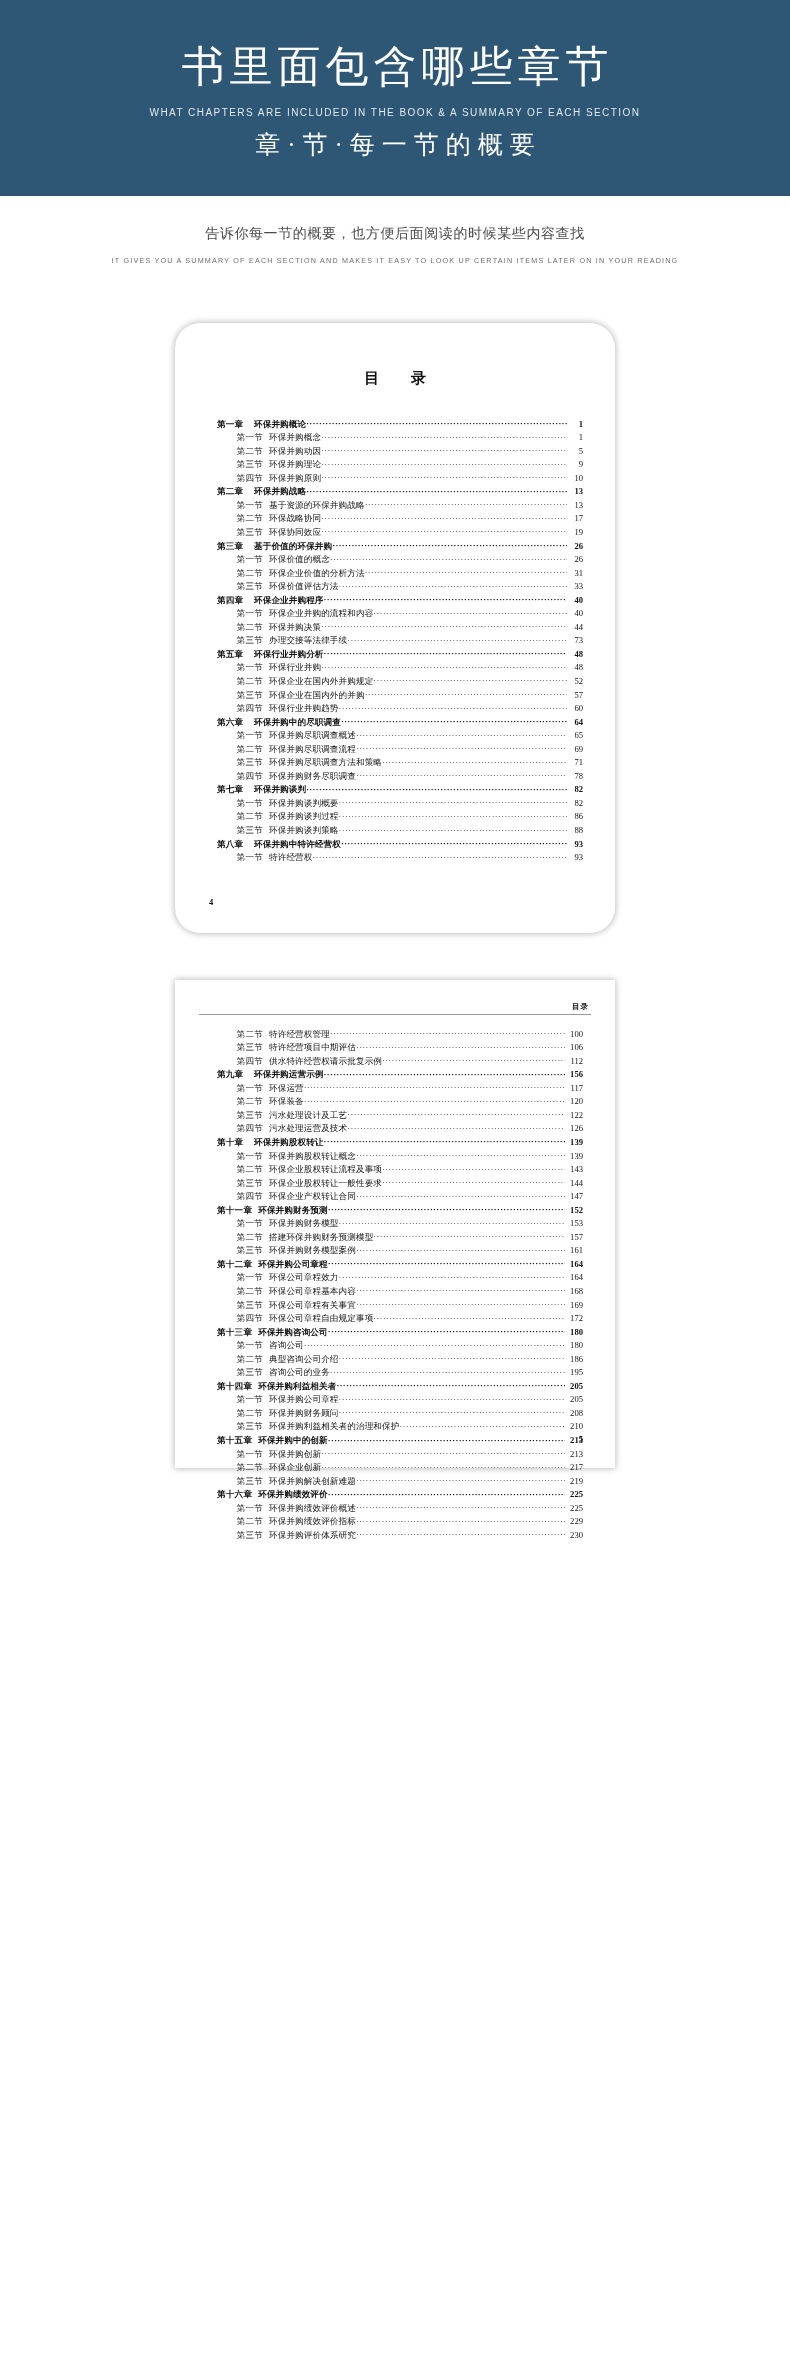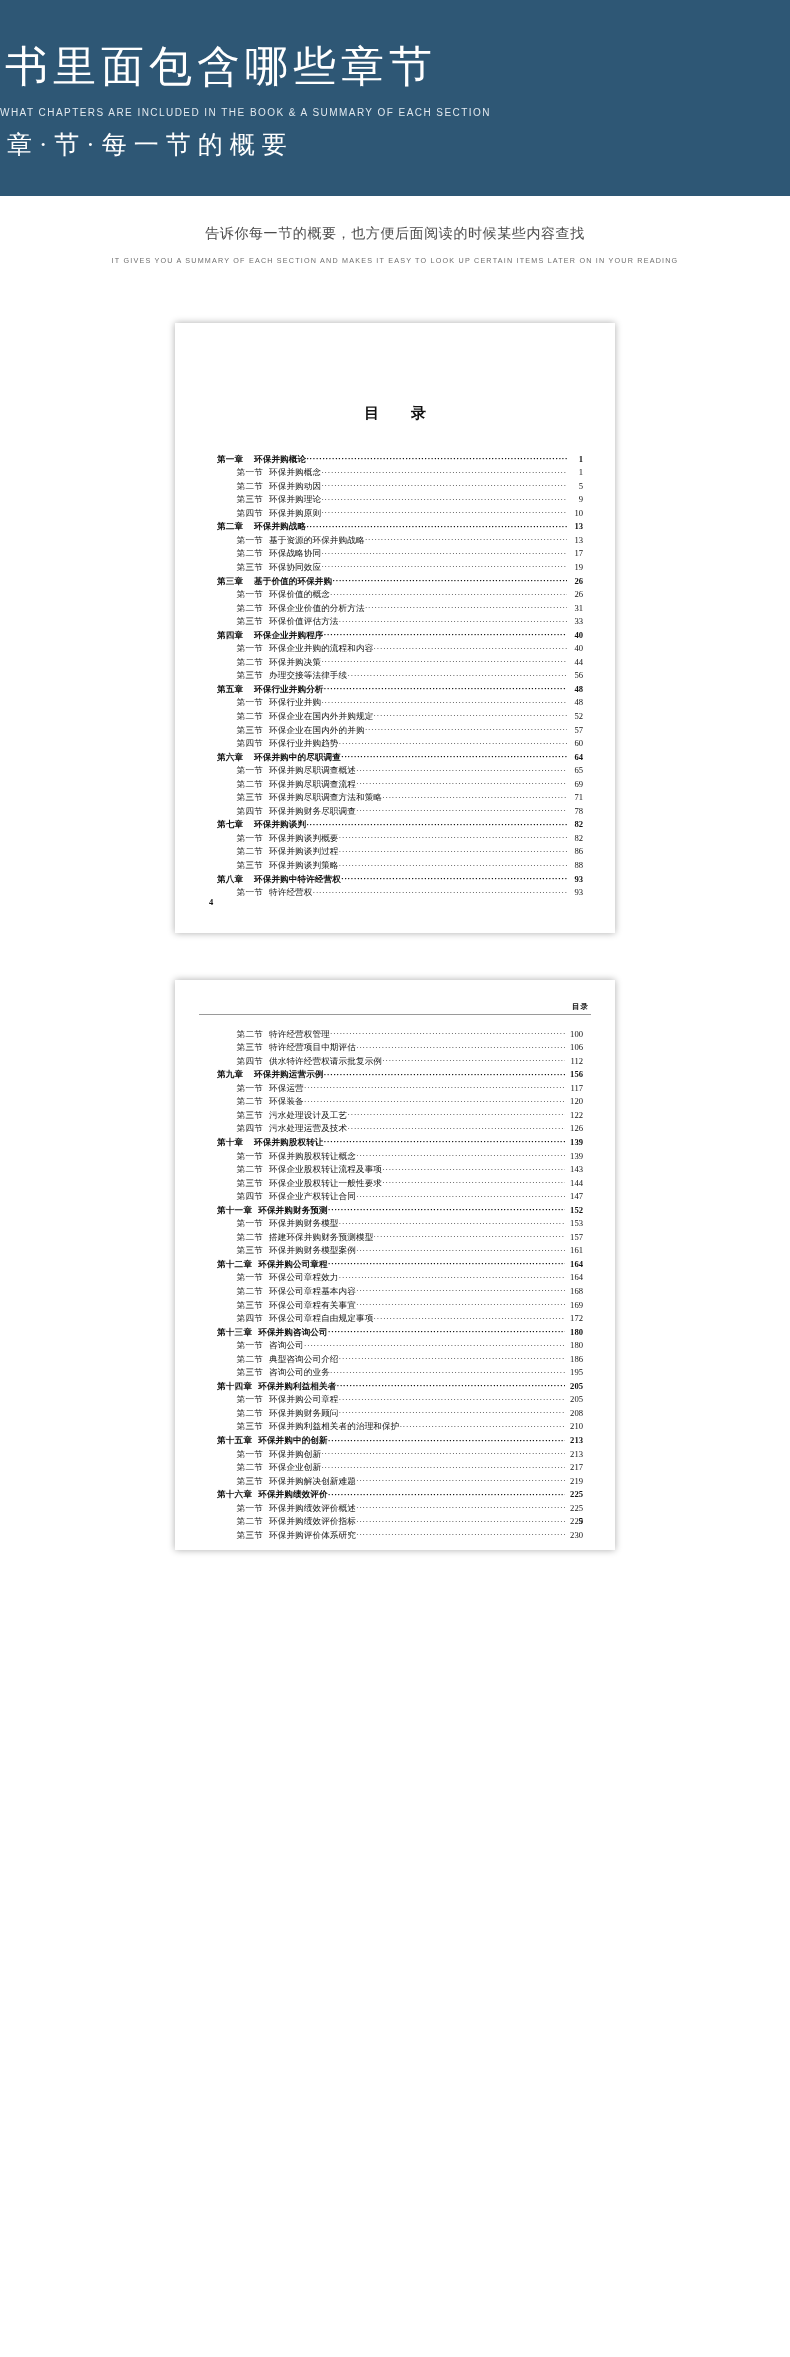--- a/index.html
+++ b/index.html
@@ -8,21 +8,21 @@
     background:#ffffff;
     font-family:"Liberation Serif", "DejaVu Serif", serif;
   }
   body { width:790px; height:2357px; position:relative; overflow:hidden; }
 
   
   .banner {
     width:790px; height:196px;
     background:#2e5775;
     display:flex; flex-direction:column;
-    justify-content:center;
+    align-items:center; justify-content:center;
     padding-top:6px;
   }
   .banner-title {
     color:#ffffff;
     font-size:43px;
     letter-spacing:5px;
     font-weight:400;
     line-height:1.25;
     font-family:"Liberation Serif","DejaVu Serif",serif;
     text-indent:5px;
@@ -70,22 +70,22 @@
   
   .pages-wrap { width:790px; padding-top:58px; }
 
   .page {
     width:440px;
     margin:0 auto;
     background:#ffffff;
     box-shadow:0 0 7px rgba(0,0,0,0.33);
     position:relative;
   }
-  .page-1 { height:610px; padding:67px 24px 0 24px; }
-  .page-2 { height:570px; padding:22px 24px 0 24px; margin-top:47px; }
+  .page-1 { height:610px; padding:32px 24px 0 24px;border-radius:25px; }
+  .page-2 { height:488px; padding:22px 24px 0 24px; margin-top:47px; }
 
   .toc-heading {
     text-align:center;
     font-size:15px;
     font-weight:bold;
     letter-spacing:14px;
     color:#111;
     margin-top:14px;
     margin-bottom:30px;
     text-indent:14px;
@@ -274,21 +274,21 @@
         <li class="toc-row section">
           <span class="toc-num">第二节</span>
           <span class="toc-title">环保并购决策</span>
           <span class="toc-dots">········································································································································································································</span>
           <span class="toc-page">44</span>
         </li>
         <li class="toc-row section">
           <span class="toc-num">第三节</span>
           <span class="toc-title">办理交接等法律手续</span>
           <span class="toc-dots">········································································································································································································</span>
-          <span class="toc-page">56</span>
+          <span class="toc-page">73</span>
         </li>
         <li class="toc-row chapter">
           <span class="toc-num">第五章</span>
           <span class="toc-title">环保行业并购分析</span>
           <span class="toc-dots">········································································································································································································</span>
           <span class="toc-page">48</span>
         </li>
         <li class="toc-row section">
           <span class="toc-num">第一节</span>
           <span class="toc-title">环保行业并购</span>

